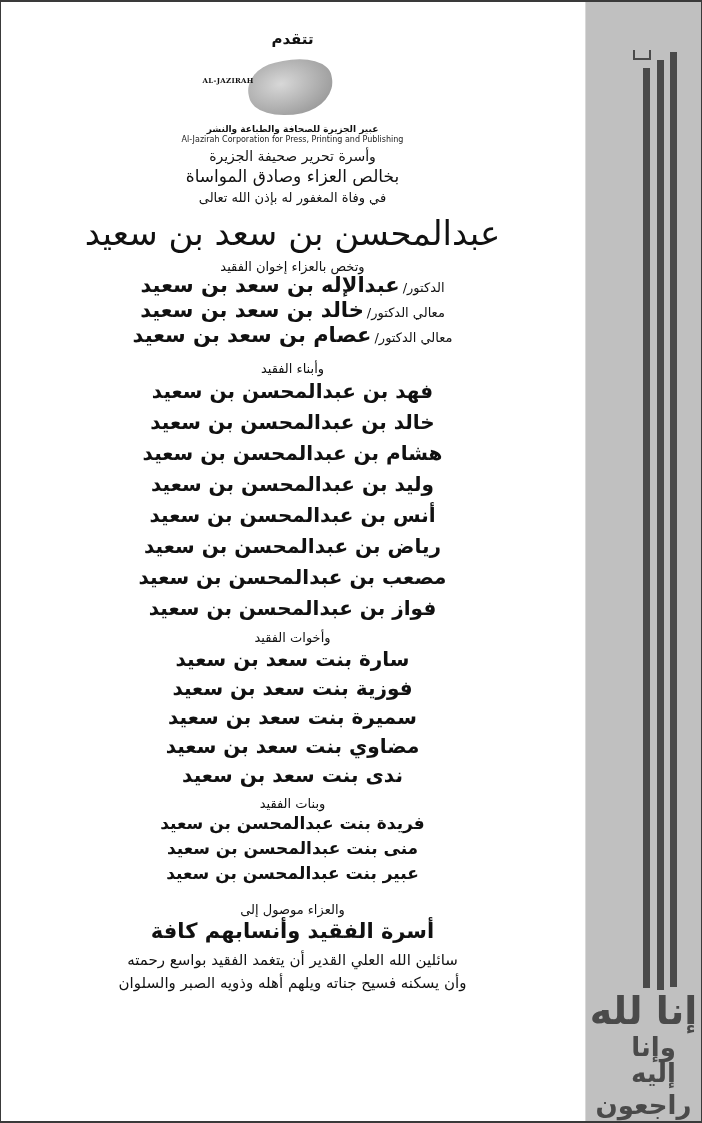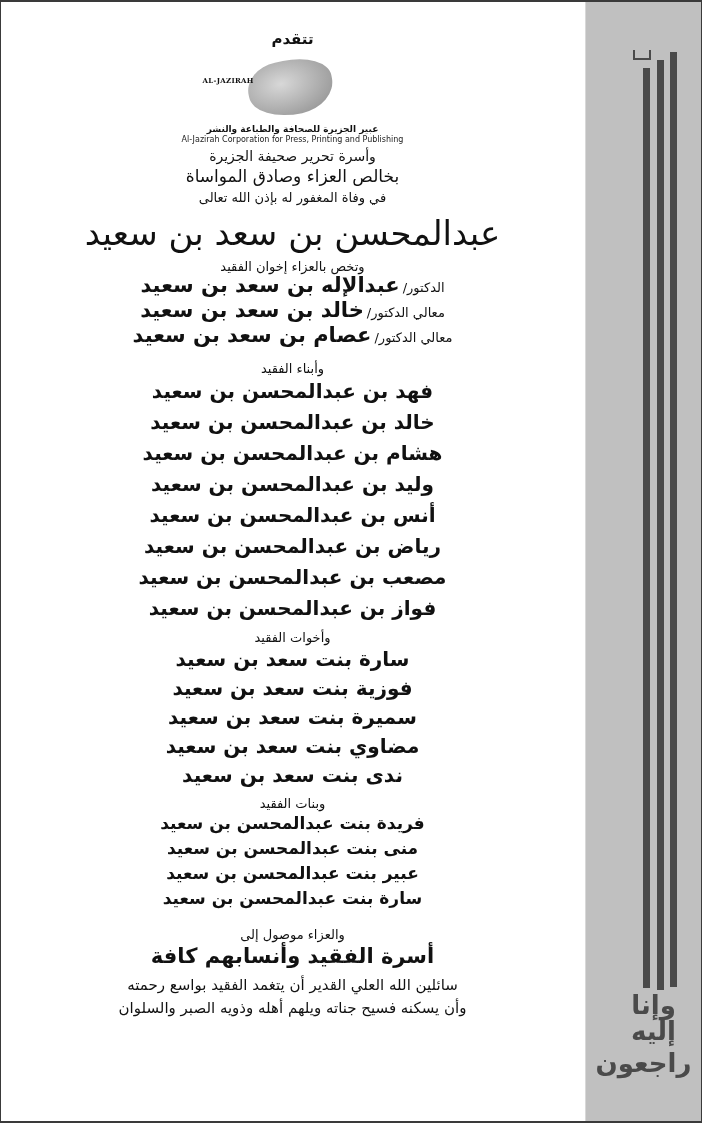--- a/index.html
+++ b/index.html
@@ -81,20 +81,21 @@
 <body>
 
 <div class="page"></div>
 
 <div class="sidebar">
   <div class="bar-cap"></div>
   <div class="bar b1" style="transform:none;top:66px;"></div>
   <div class="bar b2"></div>
   <div class="bar b3"></div>
   <div class="side-text">
+    <span class="l1">إنا لله</span>
     <span class="l2">وإنا إليه</span>
     <span class="l3">راجعون</span>
   </div>
 </div>
 
 <div class="content">
   <div class="presents">تتقدم</div>
 
   <div class="logo">
     <div class="map"></div>
@@ -135,21 +136,20 @@
   <div class="sister">سارة بنت سعد بن سعيد</div>
   <div class="sister">فوزية بنت سعد بن سعيد</div>
   <div class="sister">سميرة بنت سعد بن سعيد</div>
   <div class="sister">مضاوي بنت سعد بن سعيد</div>
   <div class="sister">ندى بنت سعد بن سعيد</div>
 
   <div class="section-label">وبنات الفقيد</div>
   <div class="daughter">فريدة بنت عبدالمحسن بن سعيد</div>
   <div class="daughter">منى بنت عبدالمحسن بن سعيد</div>
   <div class="daughter">عبير بنت عبدالمحسن بن سعيد</div>
-  <div class="daughter">سارة بنت عبدالمحسن بن سعيد</div>
 
   <div class="gap-m"></div>
   <div class="section-label">والعزاء موصول إلى</div>
   <div class="family">أسرة الفقيد وأنسابهم كافة</div>
 
   <div class="prayer">
     <div>سائلين الله العلي القدير أن يتغمد الفقيد بواسع رحمته</div>
     <div>وأن يسكنه فسيح جناته ويلهم أهله وذويه الصبر والسلوان</div>
   </div>
 </div>

